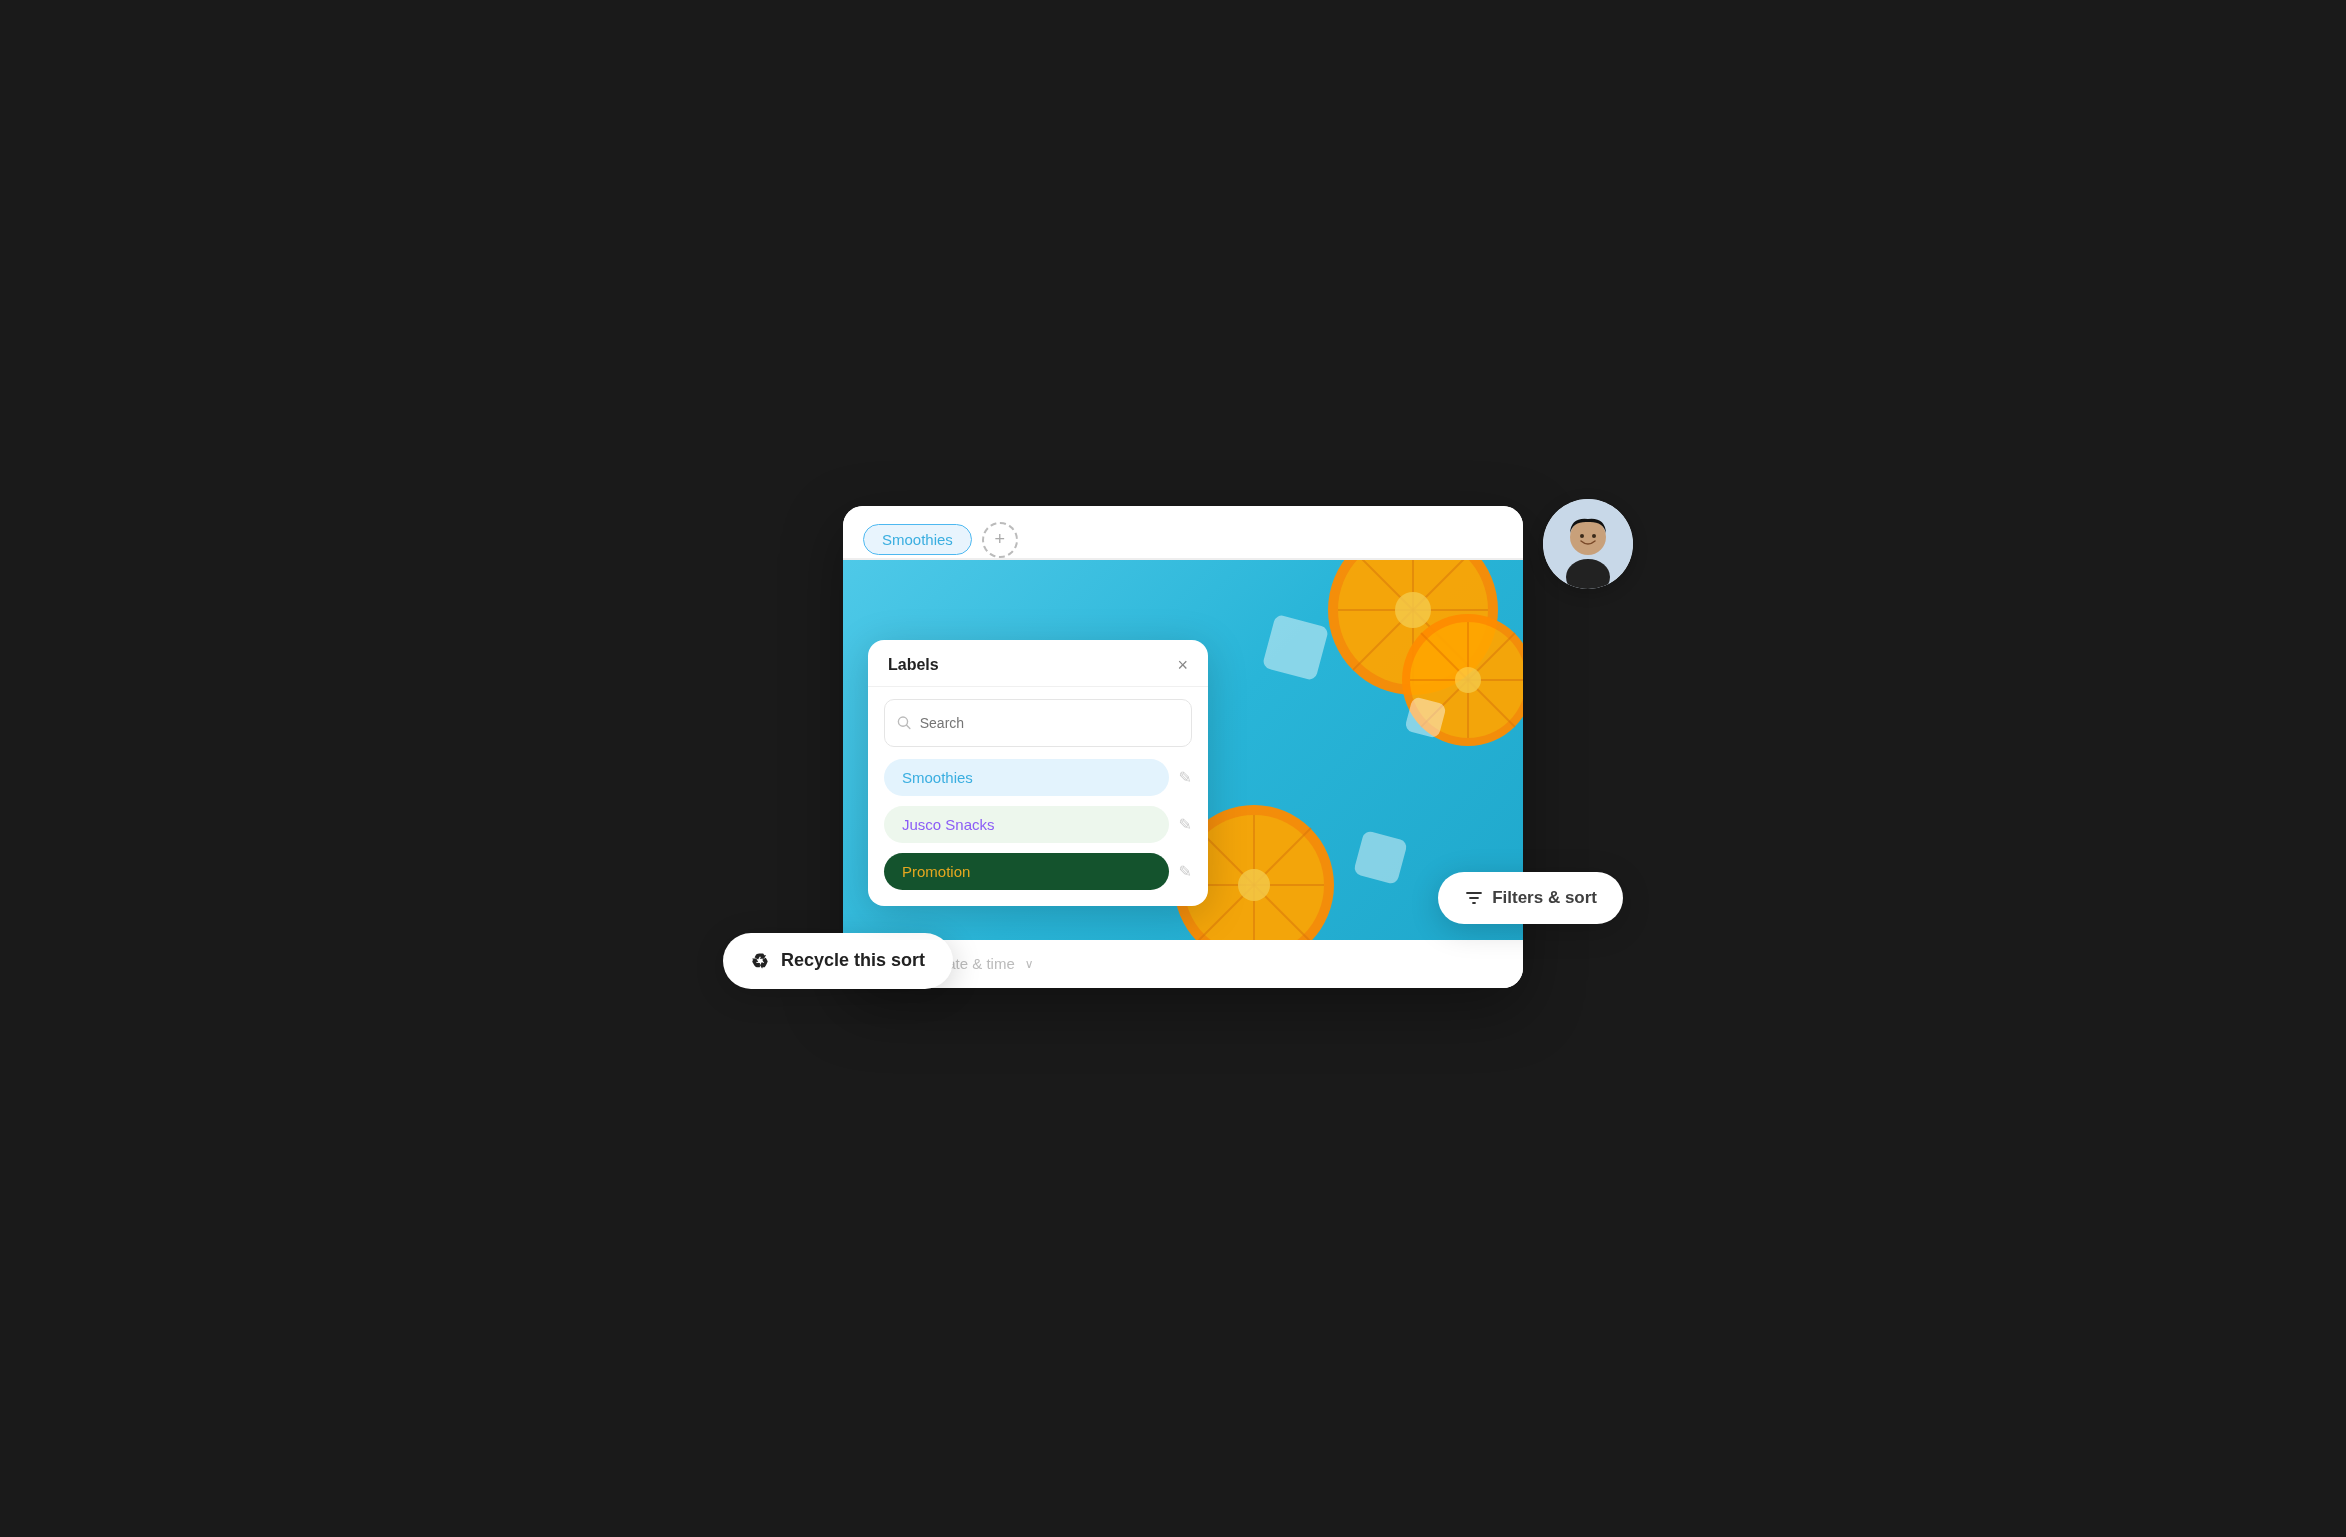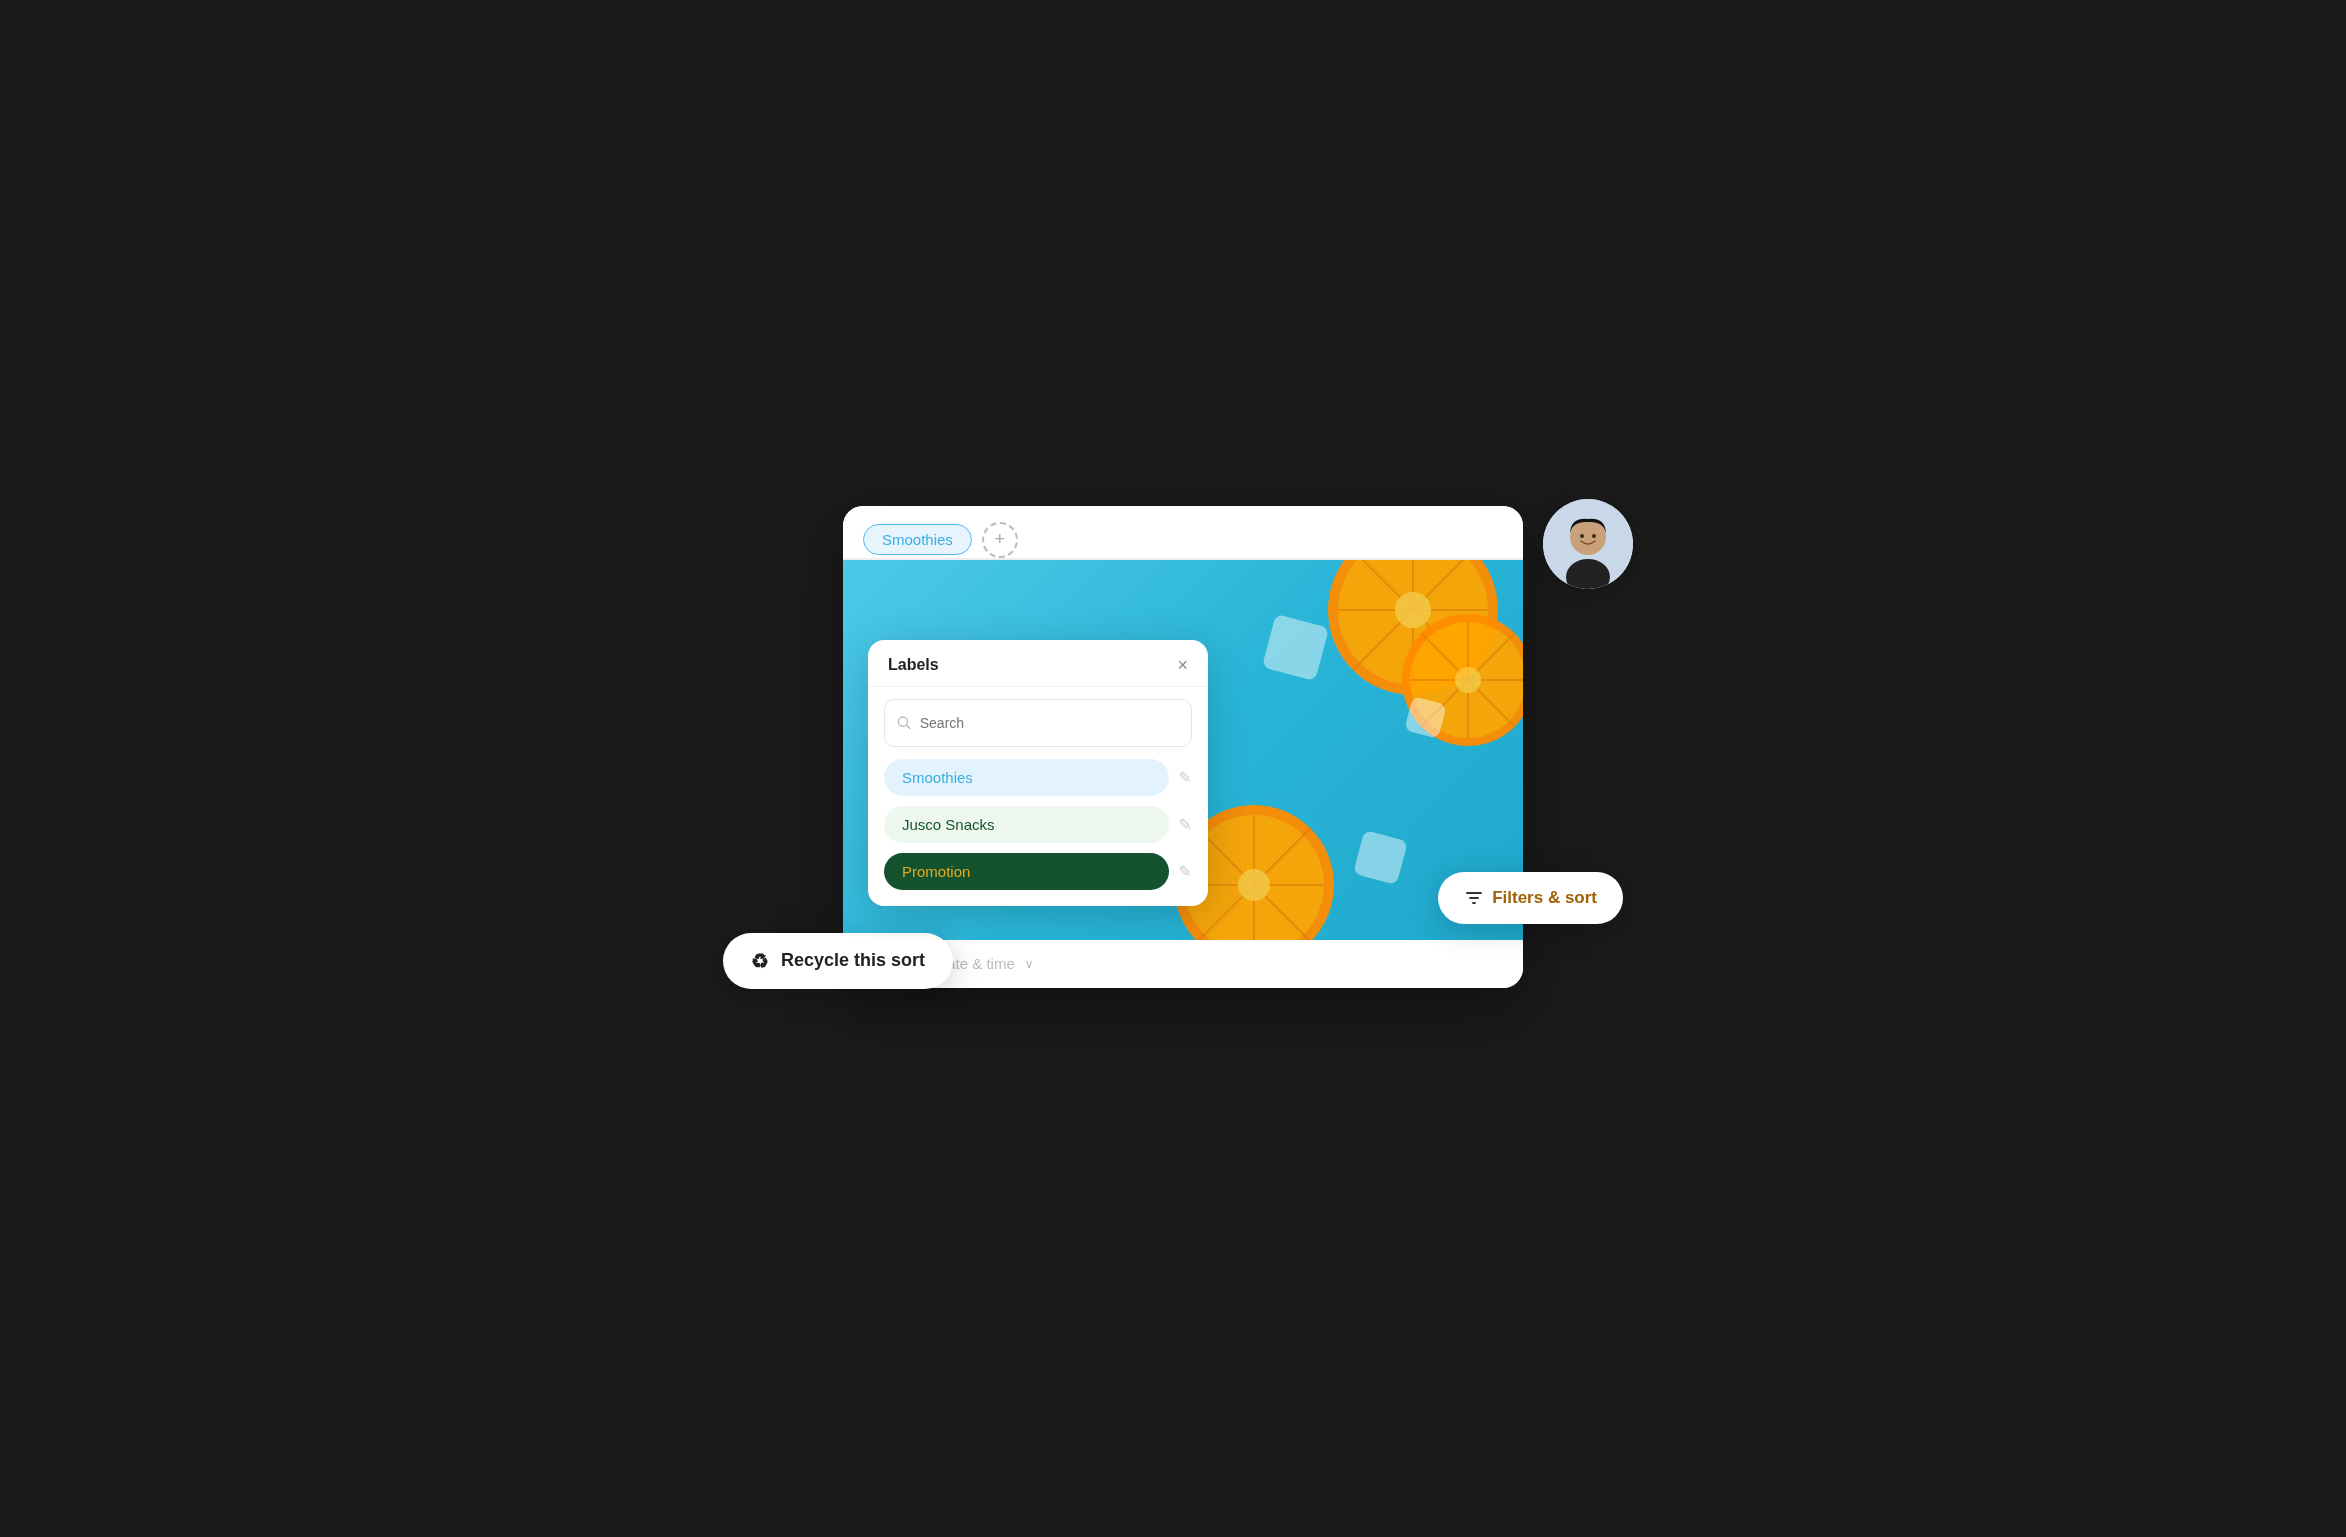--- a/index.html
+++ b/index.html
@@ -170,21 +170,21 @@
     }
 
     .label-chip-blue {
       background: #e3f3fd;
       color: #3aaee0;
       border: none;
     }
 
     .label-chip-green {
       background: #edf7ed;
-      color: #14532d;
+      color: #8b5cf6;
       border: none;
     }
 
     .label-chip-yellow {
       background: #14532d;
       color: #e6a820;
       border: none;
     }
 
     .edit-icon {
@@ -243,21 +243,21 @@
       right: 0;
       bottom: 155px;
       background: #fff;
       border-radius: 40px;
       padding: 16px 26px;
       display: flex;
       align-items: center;
       gap: 8px;
       font-size: 17px;
       font-weight: 600;
-      color: #a16207;
+      color: #404040;
       box-shadow: 0 6px 30px rgba(0,0,0,0.18);
       cursor: pointer;
       white-space: nowrap;
     }
 
     
     .avatar {
       position: absolute;
       right: -10px;
       top: 40px;

